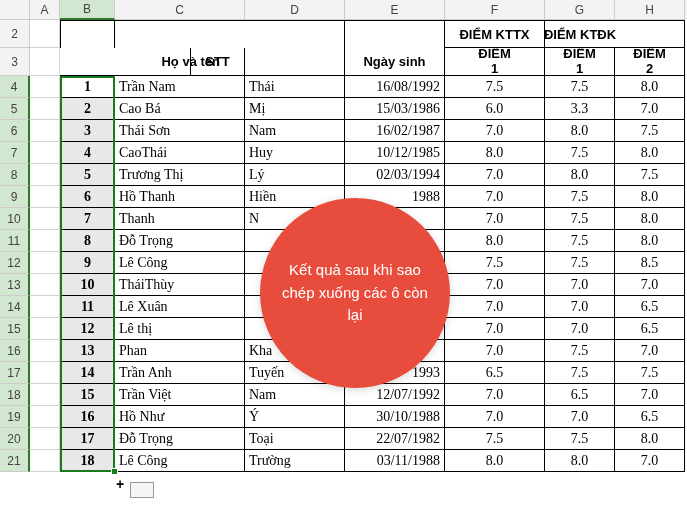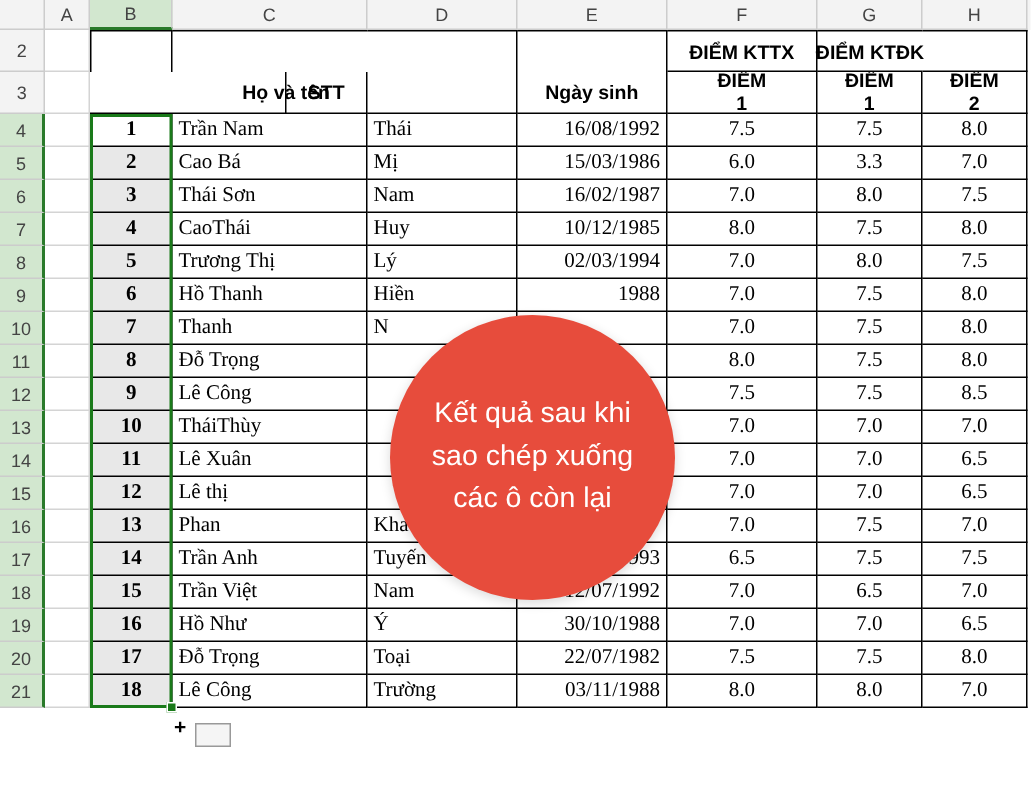--- a/index.html
+++ b/index.html
@@ -54,21 +54,21 @@
 
 .fillsel { background: #e8e8e8; }
 .row4 .cB.tdata { background: #fff; }
 
 
 .sel-overlay { position: absolute; border: 2px solid #1a7a1a; pointer-events: none; left: 60px; top: 76px; width: 55px; height: 396px; }
 .fill-handle { position: absolute; width: 7px; height: 7px; background: #1a7a1a; border: 1px solid #fff; left: 111px; top: 468px; cursor: crosshair; }
 .fill-cursor { position: absolute; left: 116px; top: 476px; font-size: 14px; font-weight: bold; color: #000; }
 
 
-.callout { position: absolute; left: 260px; top: 210px; width: 190px; height: 190px; background: #e74c3c; border-radius: 50%; display: flex; align-items: center; justify-content: center; color: #fff; text-align: center; font-size: 19px; line-height: 1.5; padding: 20px; box-shadow: 0 2px 8px rgba(0,0,0,0.15); }
+.callout { position: absolute; left: 260px; top: 198px; width: 190px; height: 190px; background: #e74c3c; border-radius: 50%; display: flex; align-items: center; justify-content: center; color: #fff; text-align: center; font-size: 15px; line-height: 1.5; padding: 20px; box-shadow: 0 2px 8px rgba(0,0,0,0.15); }
 .callout-tail { position: absolute; left: 175px; top: 255px; width: 0; height: 0; }
 
 .autofill-btn { position: absolute; left: 130px; top: 482px; width: 24px; height: 16px; border: 1px solid #999; background: #f5f5f5; }
 </style>
 </head>
 <body>
 
 <div class="sheet">
 
   <div class="col-headers">

